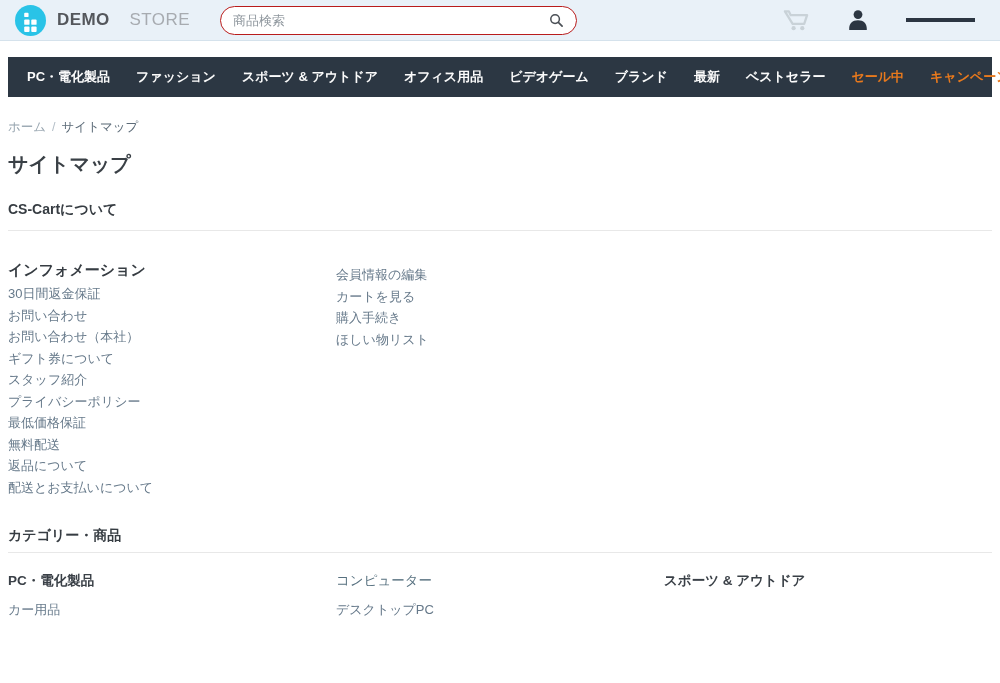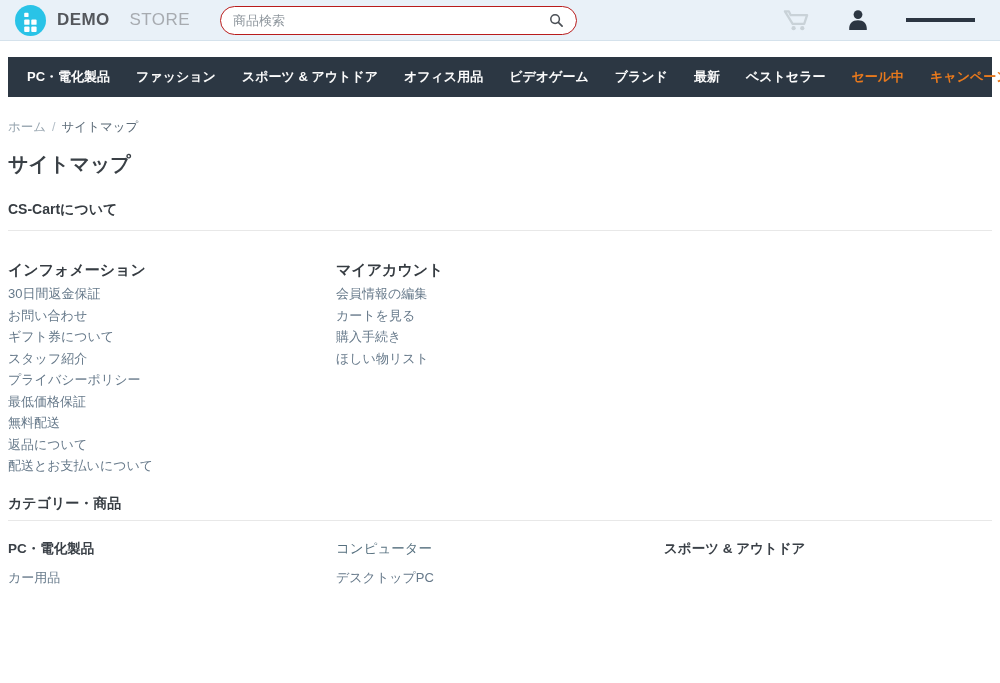--- a/index.html
+++ b/index.html
@@ -30,21 +30,21 @@
 
   
   .content { margin:0 8px; }
   .breadcrumb { margin-top:22px; font-size:12.5px; }
   .breadcrumb .home { color:#94a2ad; }
   .breadcrumb .sep { color:#b3bec7; margin:0 6px; }
   .breadcrumb .current { color:#5c6b78; }
   .page-title { margin-top:15px; font-size:20px; font-weight:700; color:#3a4046; }
   .section-heading { margin-top:23px; font-size:14px; font-weight:700; color:#363c42;
     padding-bottom:11px; border-bottom:1px solid #e8e8e8; }
-  .section-heading.cats { margin-top:18px; padding-bottom:7px; }
+  .section-heading.cats { margin-top:29px; padding-bottom:7px; }
 
   .three-cols { display:grid; grid-template-columns:1fr 1fr 1fr; margin-top:30px; }
   .col-heading { font-size:15px; font-weight:700; color:#363c42; }
   ul.links { list-style:none; margin-top:3px; }
   ul.links li { line-height:20.5px; }
   ul.links li.indent { padding-left:10px; }
   ul.links a { color:#66798a; font-size:13px; }
 
   .cat-cols { display:grid; grid-template-columns:1fr 1fr 1fr; margin-top:19px; }
   .cat-title { font-size:13.5px; color:#56707f; line-height:17px; margin-bottom:8px; }
@@ -122,31 +122,31 @@
   <h1 class="page-title">サイトマップ</h1>
 
   <div class="section-heading">CS-Cartについて</div>
 
   <div class="three-cols">
     <div>
       <div class="col-heading">インフォメーション</div>
       <ul class="links">
           <li><a>30日間返金保証</a></li>
           <li><a>お問い合わせ</a></li>
+          <li><a>お問い合わせ（本社）</a></li>
           <li><a>ギフト券について</a></li>
           <li><a>スタッフ紹介</a></li>
           <li><a>プライバシーポリシー</a></li>
           <li><a>最低価格保証</a></li>
           <li><a>無料配送</a></li>
           <li><a>返品について</a></li>
           <li><a>配送とお支払いについて</a></li>
         </ul>
     </div>
     <div>
-      <div class="col-heading">マイアカウント</div>
       <ul class="links">
           <li><a>会員情報の編集</a></li>
           <li><a>カートを見る</a></li>
           <li><a>購入手続き</a></li>
           <li><a>ほしい物リスト</a></li>
         </ul>
     </div>
     <div></div>
   </div>
 

